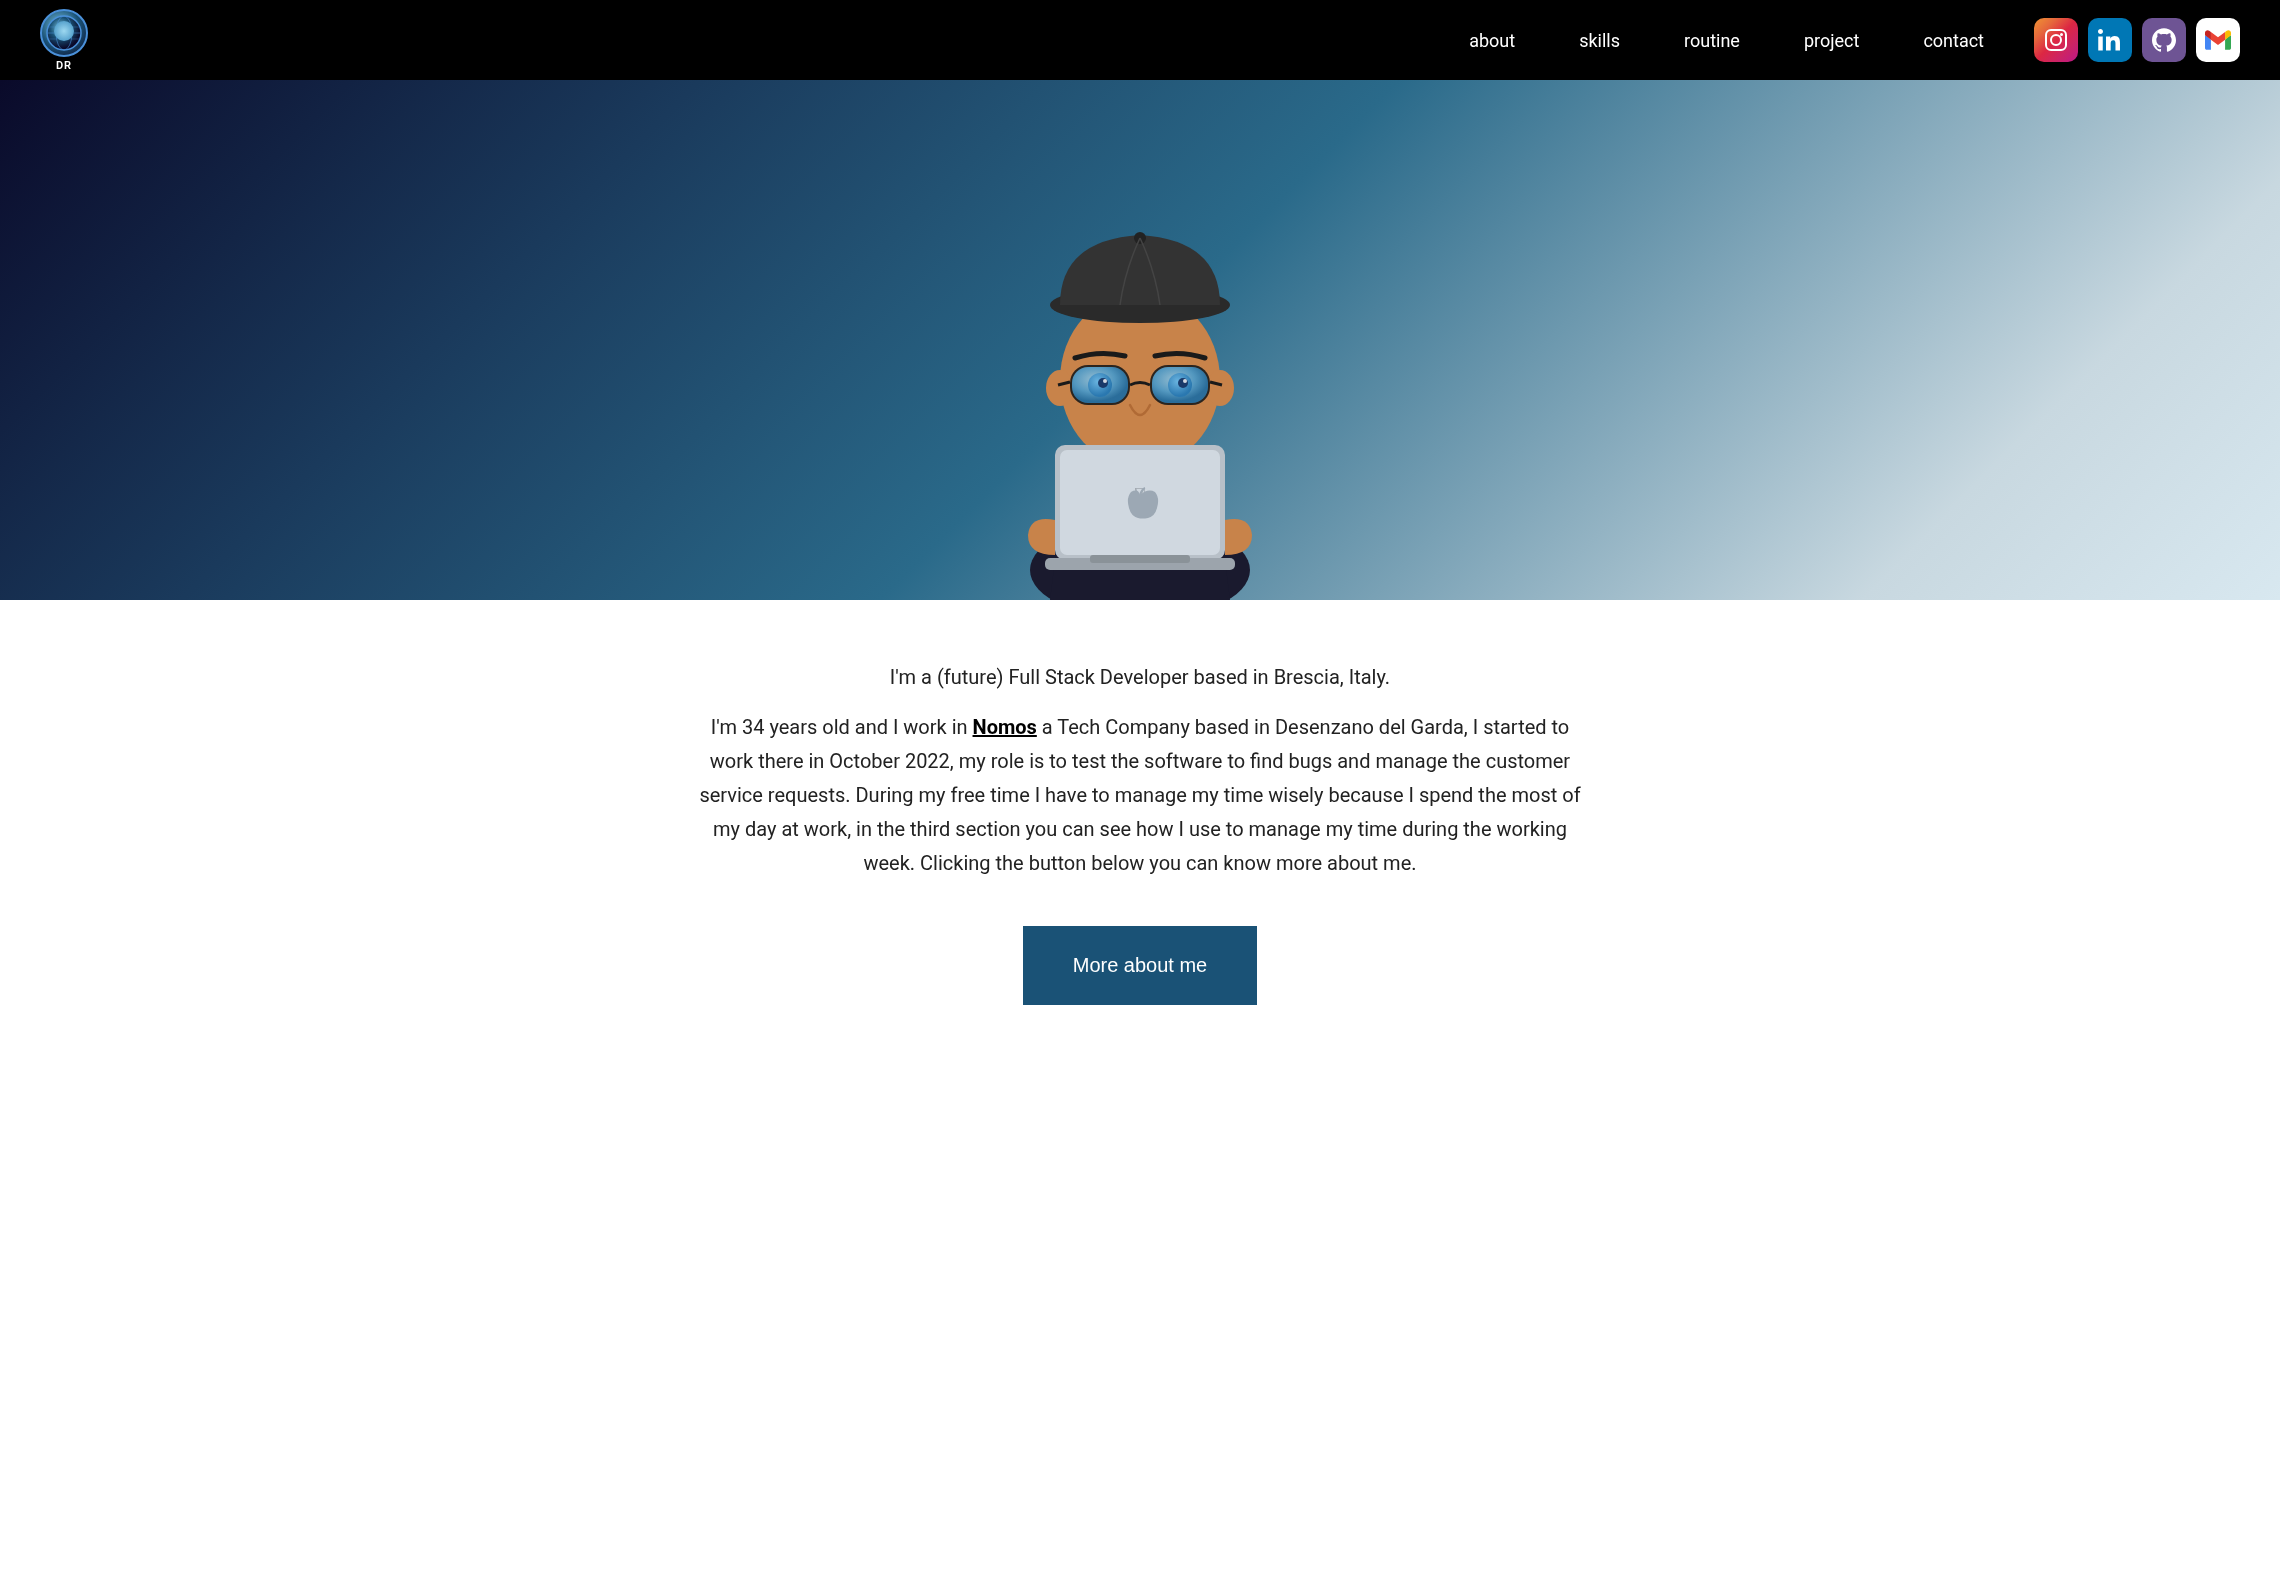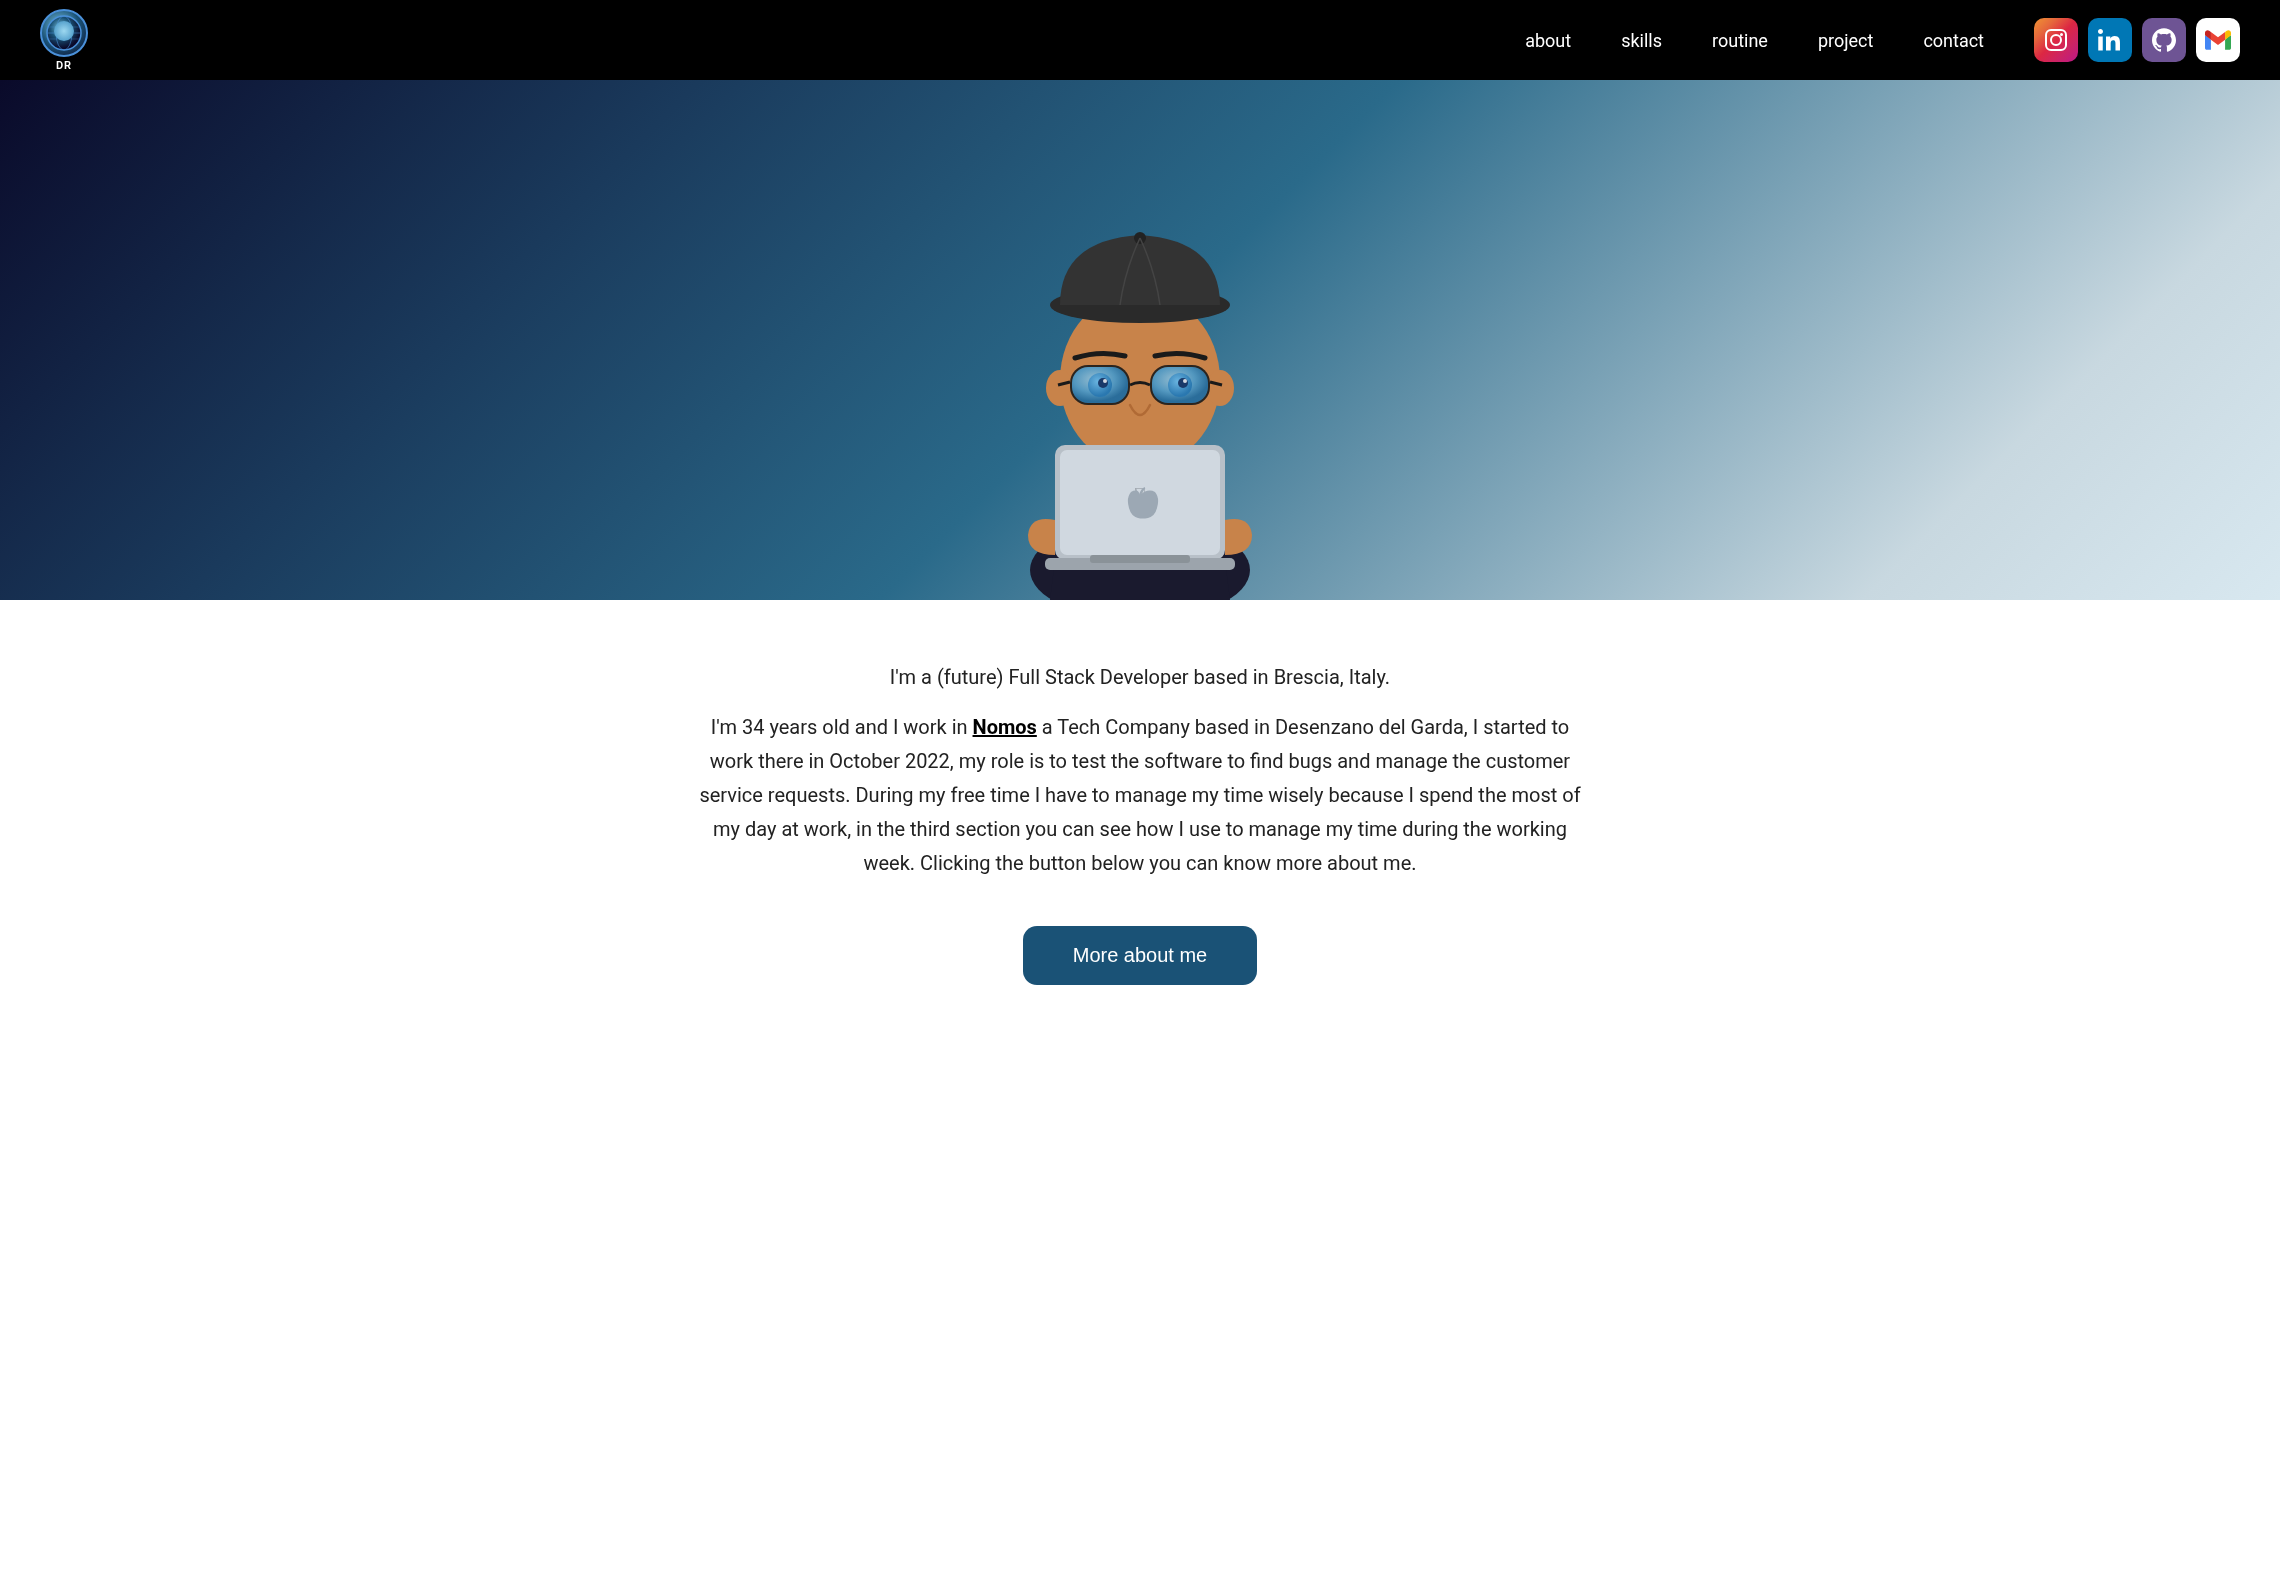--- a/index.html
+++ b/index.html
@@ -57,21 +57,21 @@
       font-size: 11px;
       font-weight: 600;
       letter-spacing: 1px;
       margin-top: 2px;
       text-align: center;
     }
 
     .nav-links {
       display: flex;
       align-items: center;
-      gap: 50px;
+      gap: 64px;
       list-style: none;
       margin-right: 50px;
     }
 
     .nav-links a {
       color: #fff;
       text-decoration: none;
       font-size: 18px;
       font-weight: 400;
     }
@@ -166,22 +166,22 @@
       text-decoration: underline;
       color: #000;
     }
 
     .cta-button {
       display: inline-block;
       background: #1a5276;
       color: #fff;
       font-size: 20px;
       font-weight: 500;
-      padding: 18px 50px;
-      border-radius: 14px;
+      padding: 28px 50px;
+      border-radius: 0;
       border: none;
       cursor: pointer;
       margin-top: 30px;
       text-decoration: none;
     }
   </style>
 </head>
 <body>
 
 <nav>

